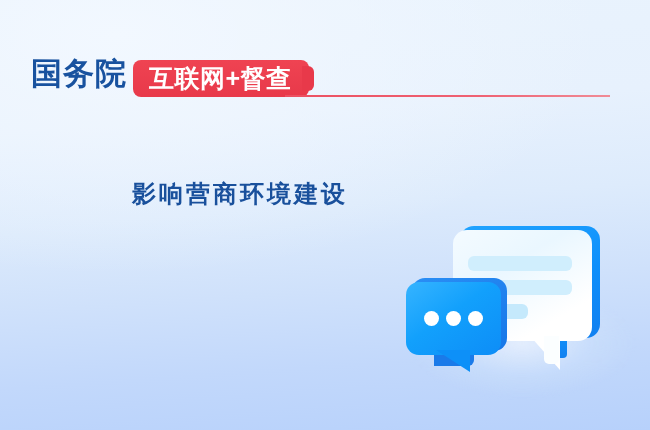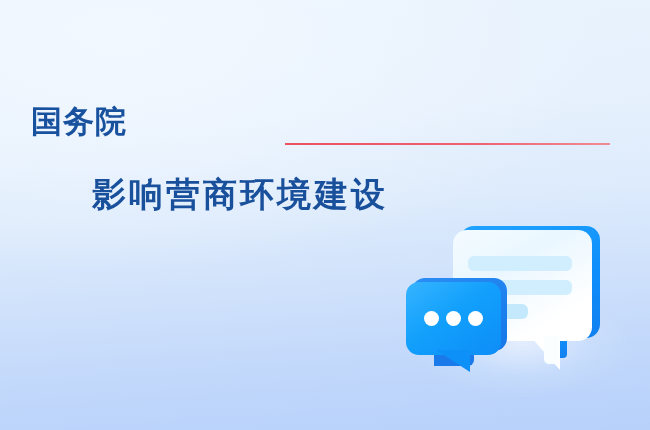--- a/index.html
+++ b/index.html
@@ -29,21 +29,20 @@
         #b7d1fb 100%);
   }
 
   
   #header-row {
     position: absolute;
     left: 0;
     top: 55px;
     width: 650px;
     height: 48px;
-    margin-top: 48px;
   }
 
   #gov-label {
     position: absolute;
     left: 31px;
     top: 0px;
     font-size: 31px;
     line-height: 38px;
     font-weight: bold;
     color: #18529f;
@@ -95,21 +94,21 @@
 
   
   #title-block {
     position: absolute;
     left: 0px;
     top: 168px;
     width: 480px;
     text-align: center;
   }
   .title-line {
-    font-size: 34px;
+    font-size: 24px;
     line-height: 52px;
     font-weight: bold;
     color: #19509c;
     letter-spacing: 3px;
     white-space: nowrap;
   }
 
   
   #illustration {
     position: absolute;
@@ -240,20 +239,23 @@
 </style>
 </head>
 <body>
 
 <div id="banner">
 
   <div id="header-row">
 
     <div id="gov-label">国务院</div>
 
+    <div id="topic-badge">
+      <span id="badge-label">互联网+督查</span>
+    </div>
 
     <div id="header-rule"></div>
   </div>
 
   <div id="title-block">
     <div class="title-line">影响营商环境建设</div>
   </div>
 
   <div id="illustration">
 

